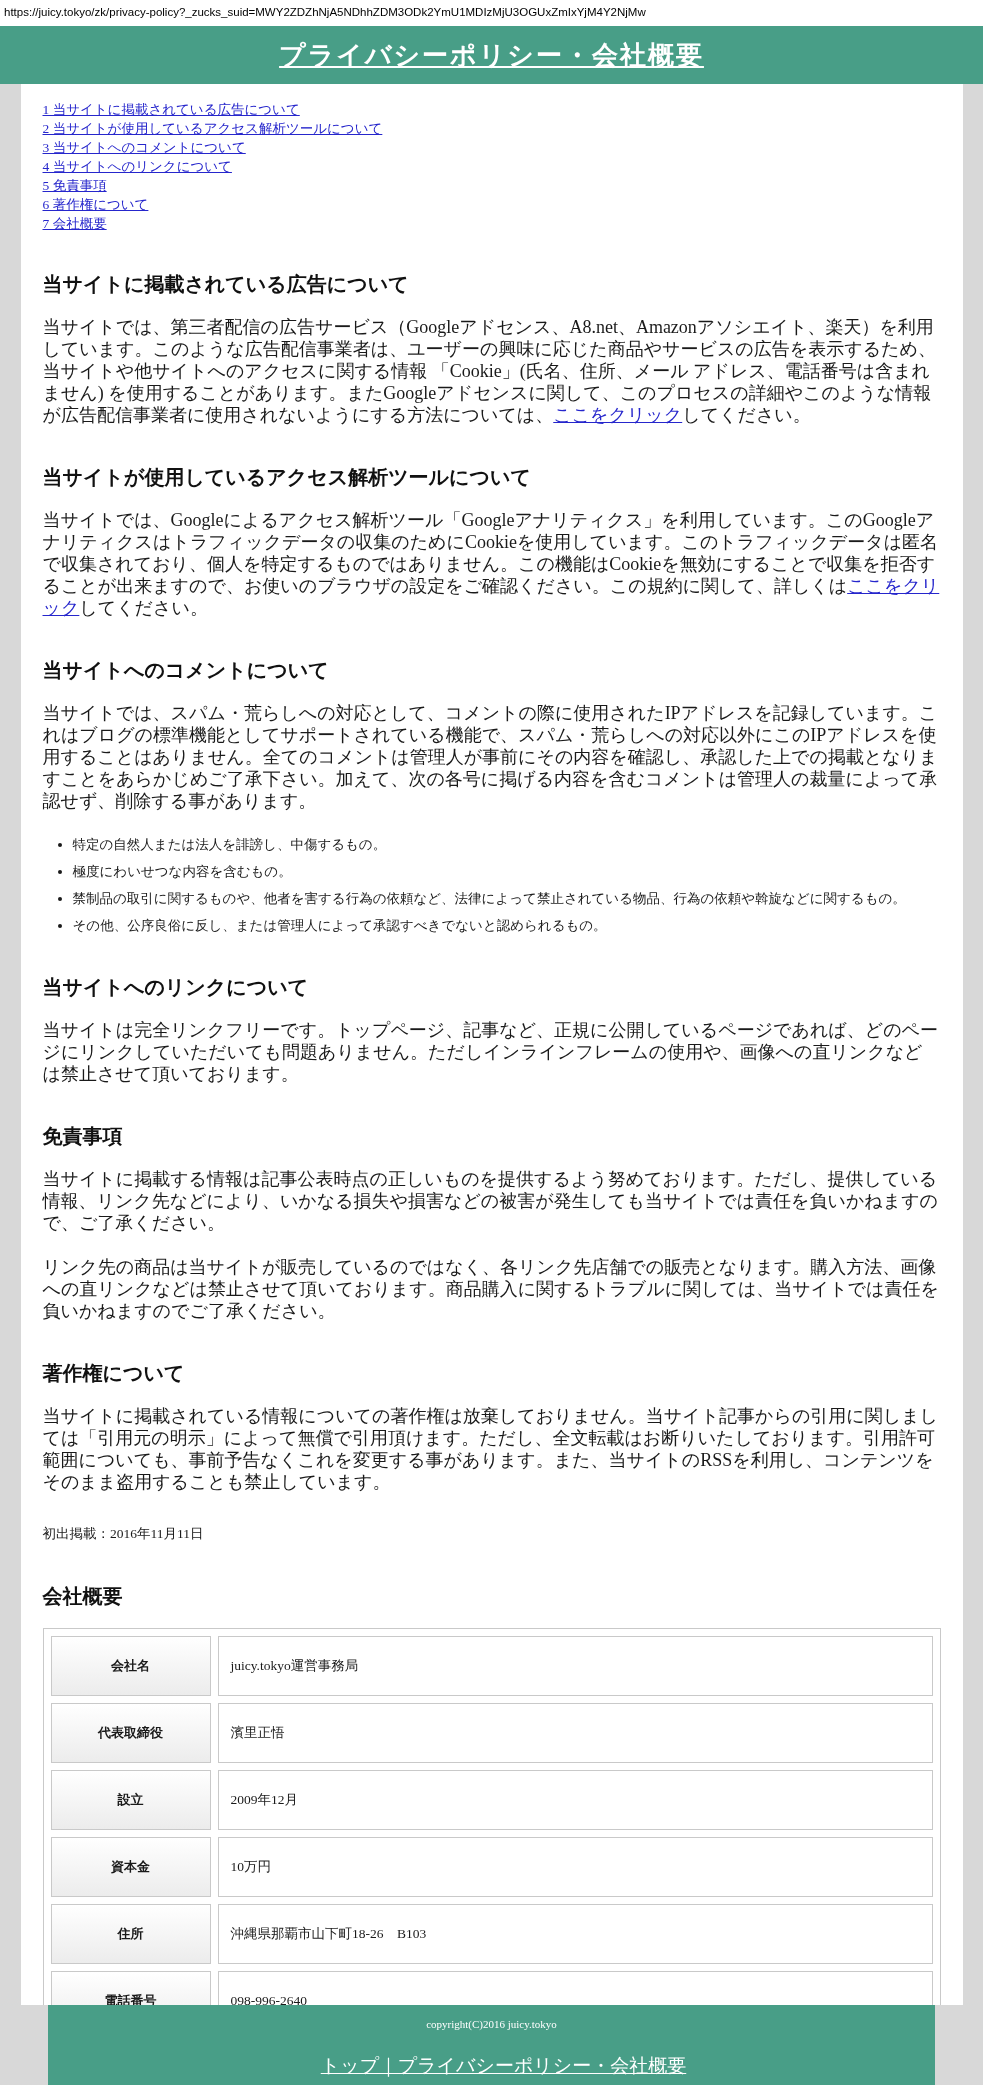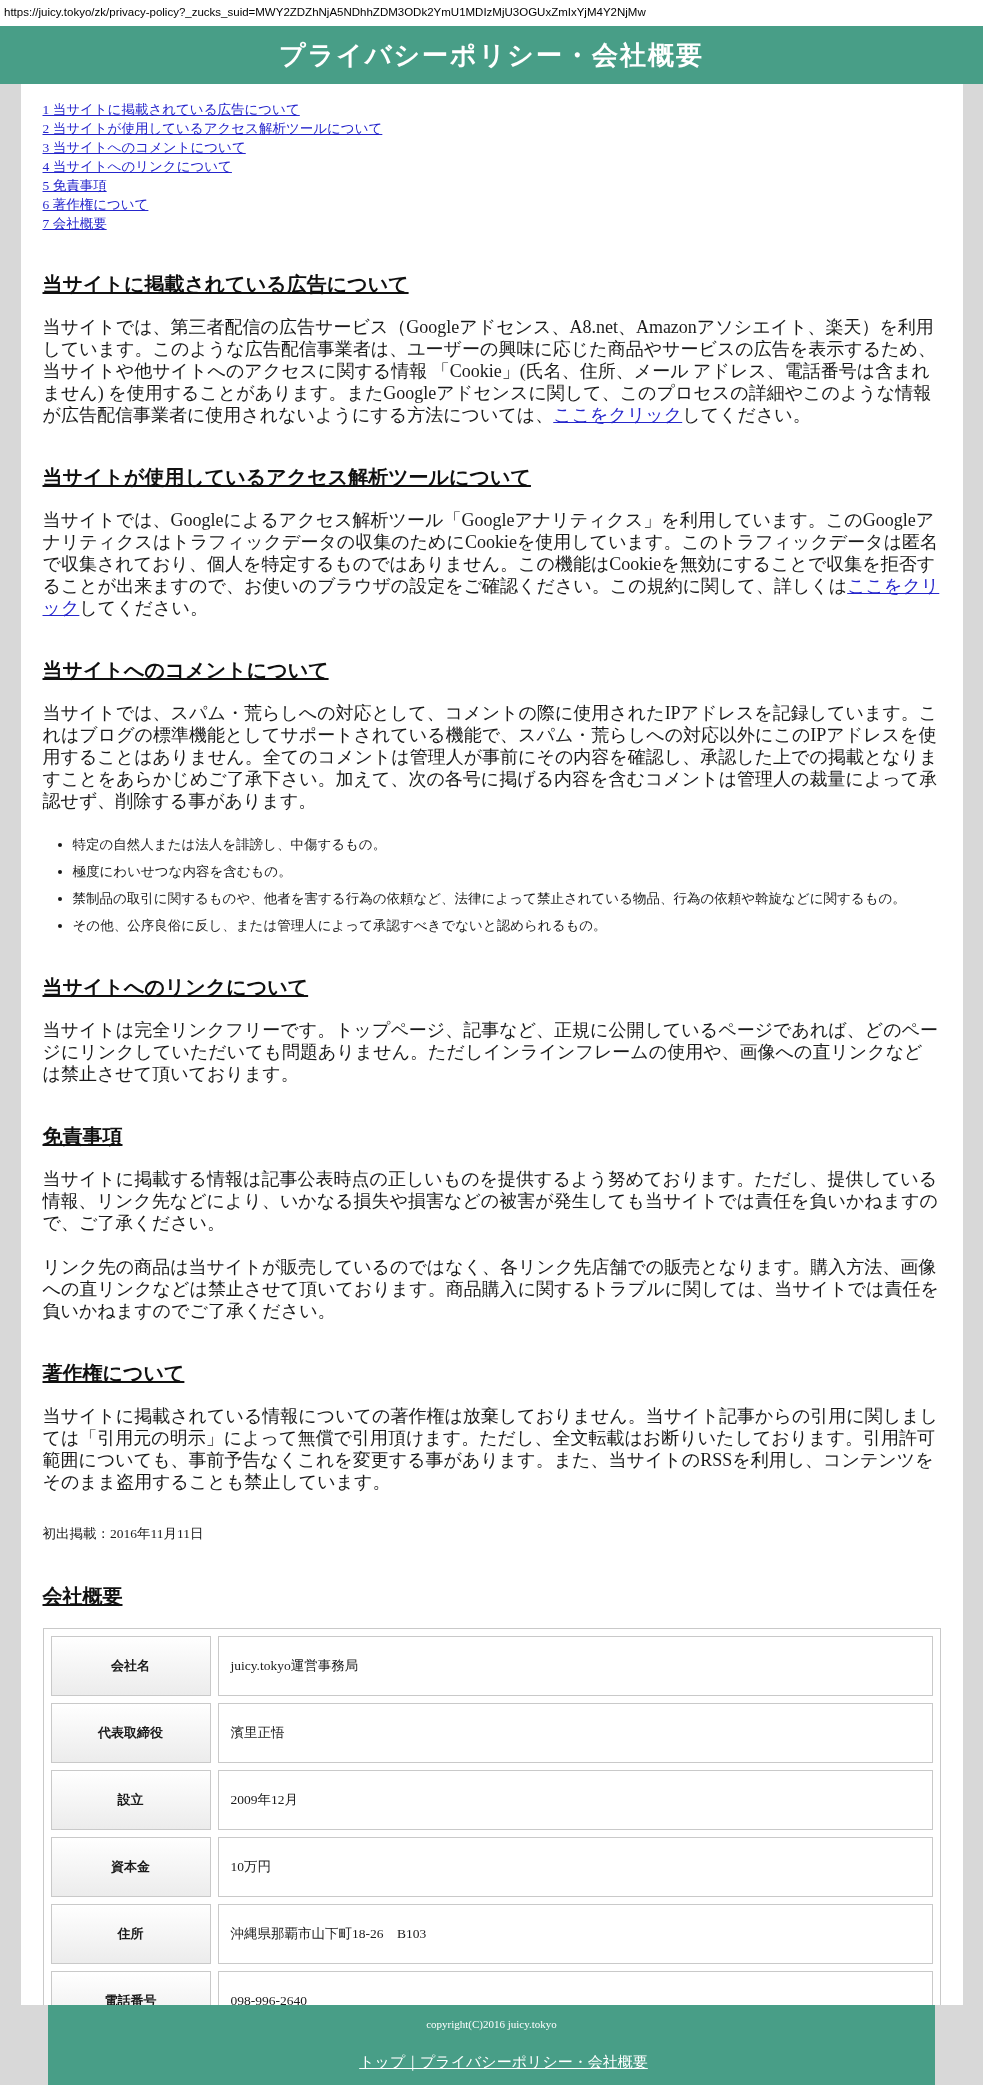--- a/index.html
+++ b/index.html
@@ -21,36 +21,35 @@
     font-family:"Liberation Sans","DejaVu Sans",sans-serif;
     font-size:11.5px;color:#000;white-space:nowrap;overflow:hidden;
   }
   
   .masthead{
     background:var(--accent);height:58px;
     display:flex;align-items:center;justify-content:center;
   }
   .masthead h1{
     color:#fff;font-family:"Liberation Sans","DejaVu Sans",sans-serif;
-    font-size:26px;font-weight:bold;letter-spacing:2px;
+    font-size:26px;font-weight:bold;letter-spacing:2px;text-decoration:underline;
   }
   
   .container{
     width:942px;height:1921px;margin:0 auto;background:#fff;
     padding:16px 22px 0 22px;overflow:hidden;
   }
   .toc{list-style:none;}
   .toc li{line-height:18px;}
   a.link{color:var(--link);text-decoration:underline;cursor:pointer;}
   .toc a{font-size:13.5px;}
   h2{
     font-family:"Liberation Sans","DejaVu Sans",sans-serif;
     font-size:20px;font-weight:bold;color:#111;
     margin:38px 0 18px 0;
-    text-decoration:underline;
   }
   section p{font-size:18px;line-height:22px;margin:0 0 22px 0;}
   section ul.rules{margin:0 0 22px 30px;}
   section ul.rules li{font-size:13.5px;line-height:21px;margin-bottom:6px;}
   .pubdate{text-align:left;font-size:13.5px;margin:30px 0 0 0;}
   
   .company-table{
     width:100%;margin-top:16px;
     border:1px solid var(--border-gray);
     border-collapse:separate;border-spacing:7px;background:#fff;
@@ -66,21 +65,21 @@
     border:1px solid var(--border-gray);
     font-size:13.5px;padding:20px 12px;vertical-align:middle;background:#fff;
   }
   
   .footer{
     width:887px;height:80px;margin:0 auto;background:var(--accent);
     text-align:center;padding-top:12px;
   }
   .copyright{color:#fff;font-size:11px;line-height:14px;}
   .footer-nav{margin-top:22px;}
-  .footer-nav a{color:#fff;font-size:15px;text-decoration:underline;cursor:pointer;margin-left:24px;}
+  .footer-nav a{color:#fff;font-size:19px;text-decoration:underline;cursor:pointer;margin-left:24px;}
 </style>
 </head>
 <body>
 
 <div class="page">
 
   <div class="urlbar">
     <span>https://juicy.tokyo/zk/privacy-policy?_zucks_suid=MWY2ZDZhNjA5NDhhZDM3ODk2YmU1MDIzMjU3OGUxZmIxYjM4Y2NjMw</span>
   </div>
 

